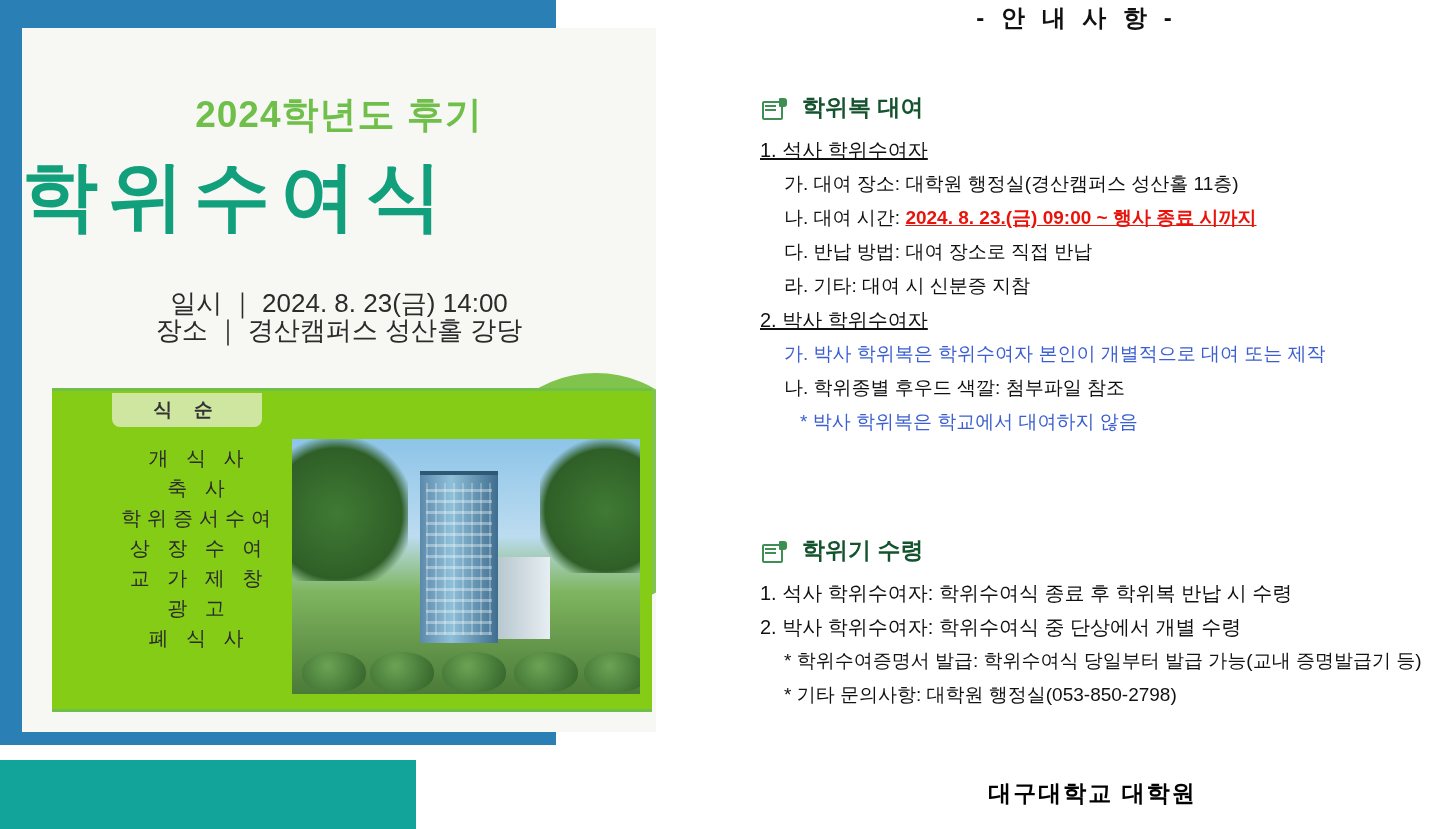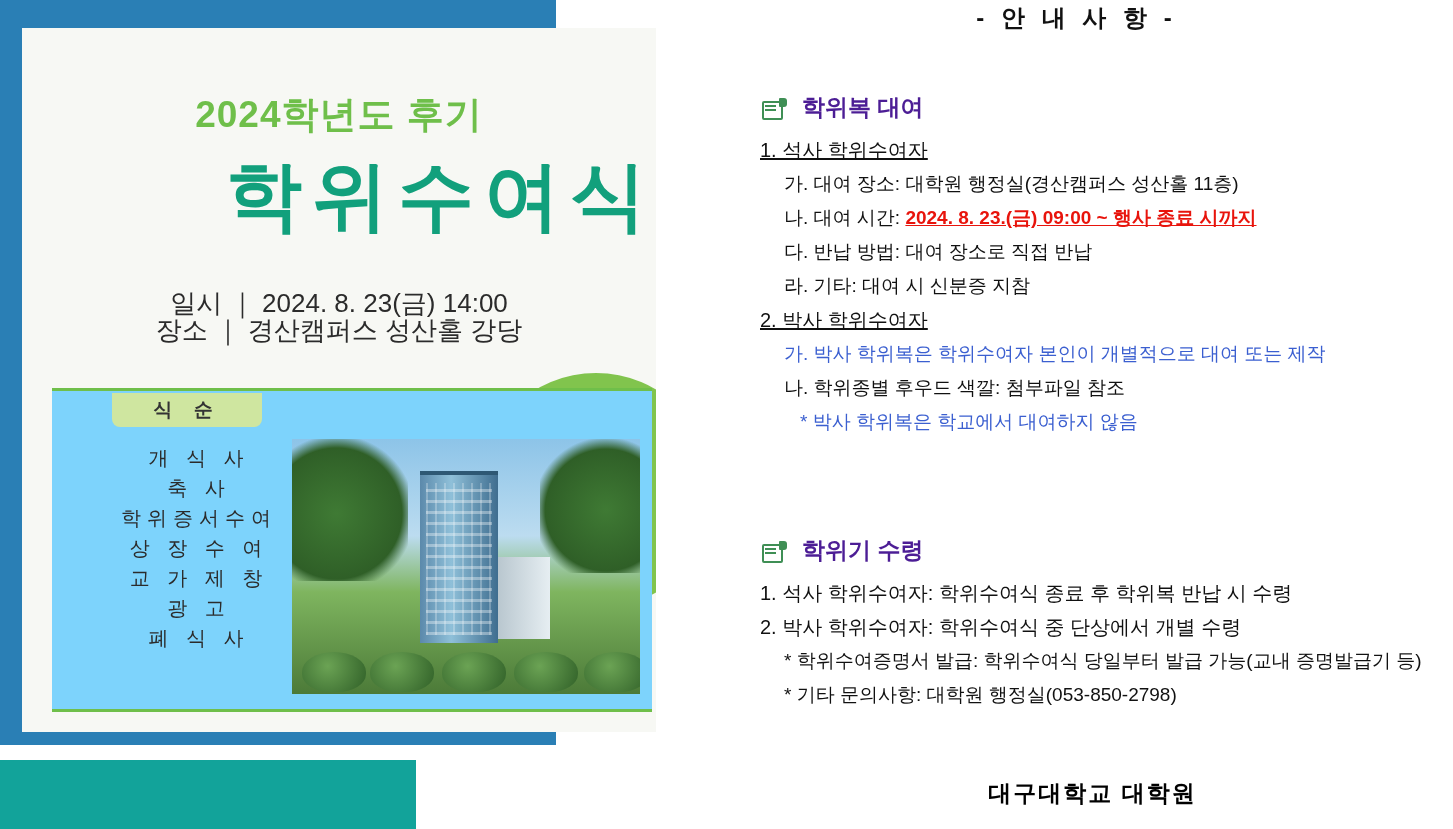--- a/index.html
+++ b/index.html
@@ -68,21 +68,21 @@
     font-size: 37px;
     font-weight: bold;
     color: #6fbf4a;
     letter-spacing: 1px;
   }
   .poster-title {
     position: absolute;
     left: 0;
     top: 118px;
     width: 634px;
-    text-align: right;
+    text-align: left;
     font-size: 76px;
     font-weight: bold;
     color: #12a07c;
     letter-spacing: 10px;
   }
   .poster-line {
     position: absolute;
     width: 634px;
     text-align: center;
     font-size: 26px;
@@ -92,21 +92,21 @@
   .poster-line.l2 { top: 285px; }
 
   .program-box {
     position: absolute;
     left: 30px;
     top: 360px;
     width: 600px;
     height: 318px;
     border-top: 3px solid #6fbf4a;
     border-bottom: 3px solid #6fbf4a;
-    background: #7dd3fc;
+    background: #84cc16;
   }
   .program-tab {
     position: absolute;
     left: 60px;
     top: 2px;
     width: 150px;
     height: 34px;
     background: #cfe6a0;
     border-radius: 0 0 8px 8px;
     text-align: center;
@@ -196,21 +196,21 @@
     position: absolute;
     left: 60px;
     width: 693px;
   }
   .section-title {
     display: flex;
     align-items: center;
     gap: 14px;
     font-size: 23px;
     font-weight: bold;
-    color: #4c1d95;
+    color: #14532d;
     margin-bottom: 10px;
   }
   .mail-icon {
     width: 28px; height: 22px;
     display: inline-block;
     position: relative;
     flex: 0 0 auto;
   }
   .mail-icon .box {
     position: absolute; left: 2px; top: 4px; width: 17px; height: 15px;

